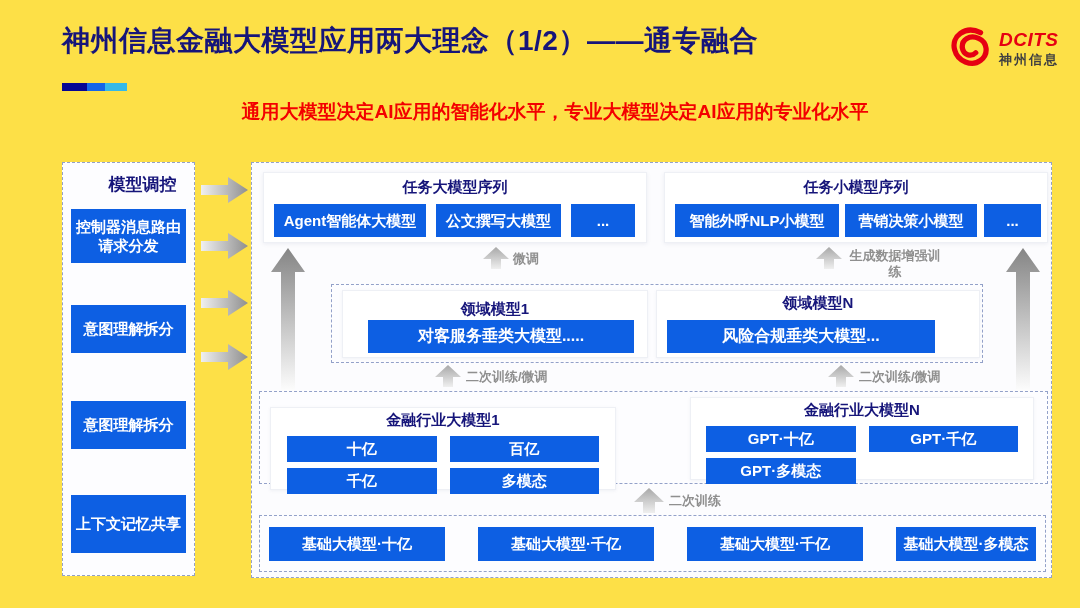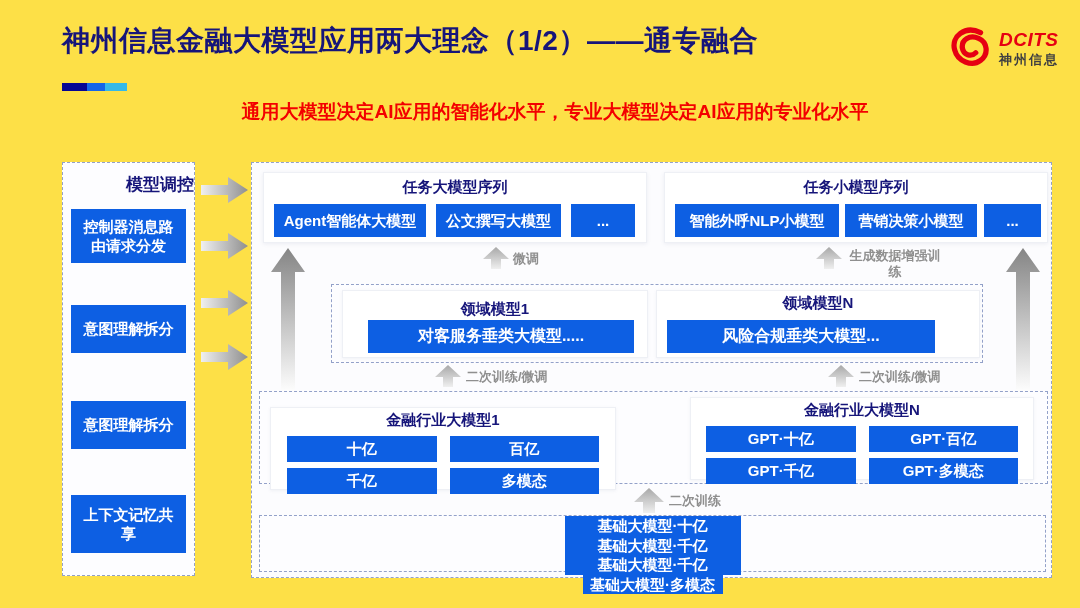--- a/index.html
+++ b/index.html
@@ -13,24 +13,24 @@
   .seg2{width:18px;background:#1565e8;}
   .seg3{width:22px;background:#35b9e9;}
   .subtitle{left:80px;top:99px;width:950px;text-align:center;font-size:19px;font-weight:800;color:#f30000;}
   .logo{left:946px;top:24px;display:flex;gap:5px;align-items:flex-start;}
   .logo-text{display:flex;flex-direction:column;line-height:1.1;padding-top:6px;}
   .logo-brand{font-size:19px;font-weight:800;font-style:italic;color:#e60012;letter-spacing:.5px;}
   .logo-company{font-size:13px;font-weight:700;color:#3f3f41;letter-spacing:2px;margin-top:2px;}
 
   .dashed{border:1px dashed #93a1c9;background:#fdfdff;}
   .sidebar{left:62px;top:162px;width:133px;height:414px;}
-  .sidebar-title{left:0;top:10px;width:100%;text-align:right;font-size:17px;font-weight:800;color:#16157a;}
+  .sidebar-title{left:14px;top:10px;width:100%;text-align:center;font-size:17px;font-weight:800;color:#16157a;}
   .btn{background:#0d5fe3;color:#ffffff;font-weight:700;display:flex;align-items:center;
        justify-content:center;text-align:center;line-height:1.3;}
-  .side-btn{left:8px;width:115px;padding:0 8px;font-size:15px;}
+  .side-btn{left:8px;width:115px;padding:0 0;font-size:15px;}
 
   .main{left:251px;top:162px;width:801px;height:416px;background:#fcfcfe;}
   .group{background:#ffffff;border:1px solid #eef0f5;box-shadow:0 1px 4px rgba(90,100,140,.10);}
   .group-title{left:0;top:5px;width:100%;text-align:center;font-size:15px;font-weight:800;color:#16157a;}
   .flow-label{font-size:13px;font-weight:700;color:#8f8f8f;line-height:1.2;}
   .subgroup{background:#ffffff;border:1px solid #eef0f5;box-shadow:0 1px 3px rgba(90,100,140,.08);}
   .grid2{display:grid;grid-template-columns:1fr 1fr;gap:6px 13px;}
   .grid2 .btn{height:26px;font-size:15px;}
 </style>
 </head>
@@ -156,34 +156,33 @@
           <div class="btn">十亿</div>
           <div class="btn">百亿</div>
           <div class="btn">千亿</div>
           <div class="btn">多模态</div>
         </div>
       </div>
       <div class="abs subgroup" style="left:430px;top:5px;width:344px;height:83px;">
         <div class="abs group-title" style="top:3px;">金融行业大模型N</div>
         <div class="abs grid2" style="left:15px;right:15px;top:28px;">
           <div class="btn">GPT·十亿</div>
-          <div class="btn">GPT·百亿</div>
           <div class="btn">GPT·千亿</div>
           <div class="btn">GPT·多模态</div>
         </div>
       </div>
     </div>
 
     <div class="abs" style="left:382px;top:325px;"><svg width="30" height="25">
           <polygon points="15,0 30,14 21,14 21,25 9,25 9,14 0,14" fill="url(#gradUpSmall)"></polygon>
         </svg></div>
     <div class="abs flow-label" style="left:417px;top:330px;">二次训练</div>
 
     <div class="abs dashed" style="left:7px;top:352px;width:787px;height:57px;">
-      <div class="abs" style="left:0;top:0;right:0;bottom:0;display:flex;align-items:center;justify-content:space-between;padding:0 9px;flex-direction:column;">
+      <div class="abs" style="left:0;top:0;right:0;bottom:0;display:flex;align-items:center;justify-content:space-between;padding:0 9px;">
         <div class="btn" style="width:176px;height:34px;font-size:15px;">基础大模型·十亿</div>
         <div class="btn" style="width:176px;height:34px;font-size:15px;">基础大模型·千亿</div>
         <div class="btn" style="width:176px;height:34px;font-size:15px;">基础大模型·千亿</div>
         <div class="btn" style="width:140px;height:34px;font-size:15px;">基础大模型·多模态</div>
       </div>
     </div>
 
   </div>
 </div>
 

